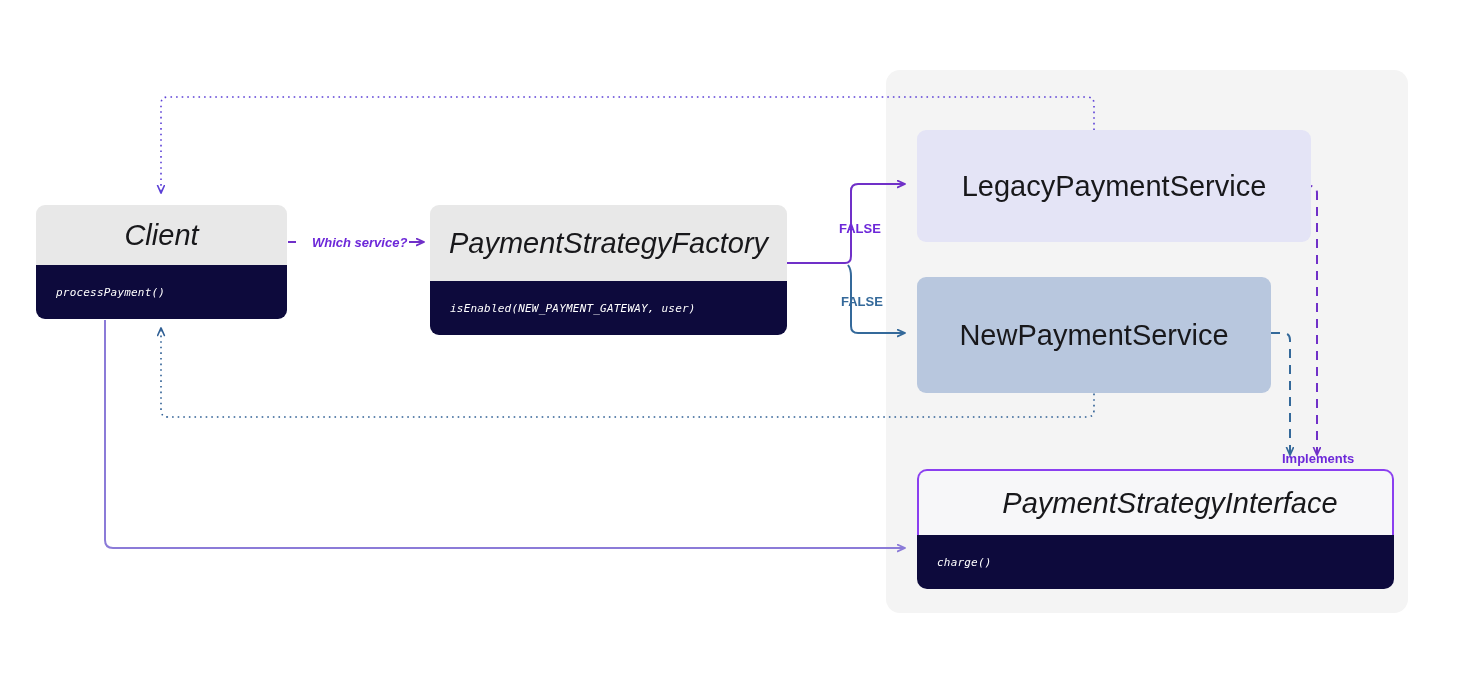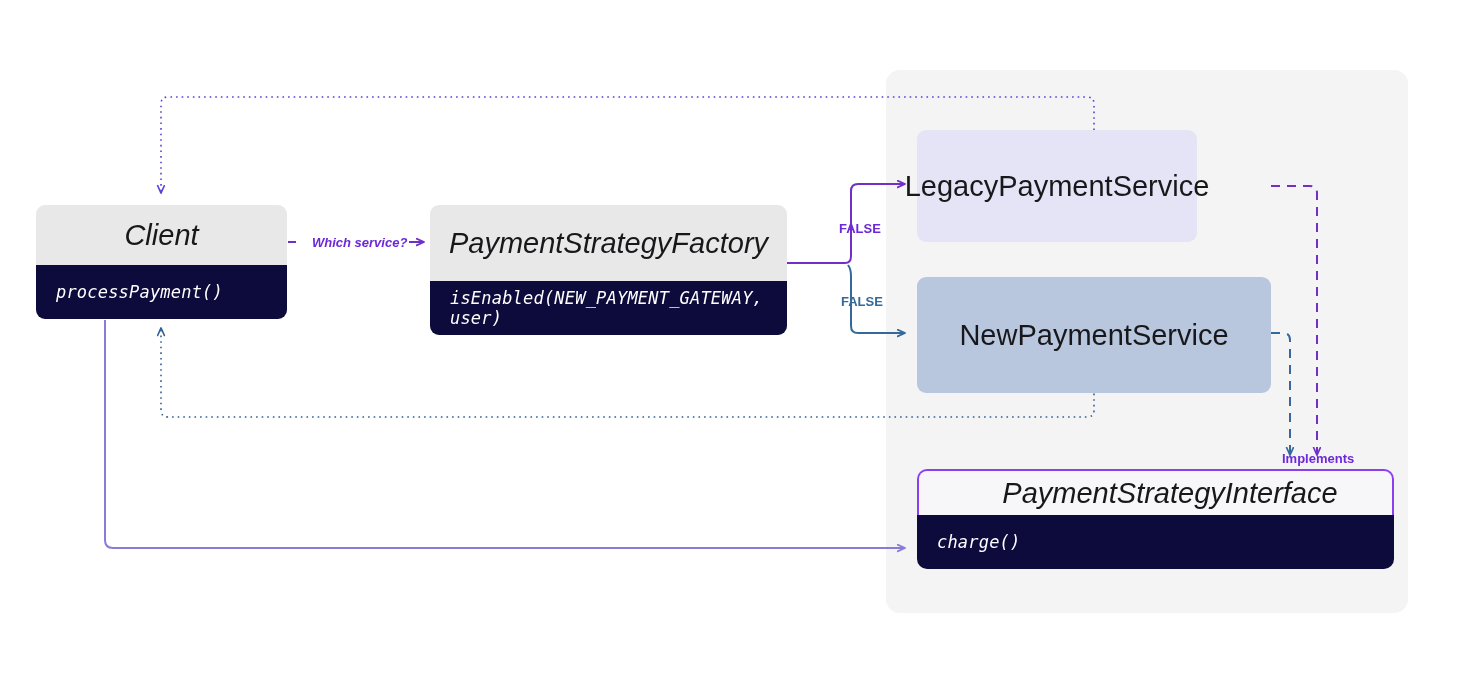--- a/index.html
+++ b/index.html
@@ -25,21 +25,21 @@
     font-size:29px;
     line-height:1;
     display:flex;align-items:center;justify-content:center;
     box-sizing:border-box;
   }
   .classnode .body{
     background:#0d0a3c;
     border-radius:0 0 9px 9px;
     color:#ffffff;
     font-family:"DejaVu Sans Mono", monospace;
-    font-size:17px;
+    font-size:11px;
     display:flex;align-items:center;
     padding-left:20px;
     box-sizing:border-box;
     letter-spacing:0.2px;
   }
 
   
   .classnode.iface .hdr{
     background:#f7f7f9;
     border:2px solid #8b3ff0;
@@ -131,26 +131,26 @@
   <div class="classnode" style="left:36px;top:205px;width:251px;">
     <div class="hdr" style="height:60px;">Client</div>
     <div class="body" style="height:54px;">processPayment()</div>
   </div>
 
   <div class="classnode" style="left:430px;top:205px;width:357px;">
     <div class="hdr" style="height:76px;">PaymentStrategyFactory</div>
     <div class="body" style="height:54px;">isEnabled(NEW_PAYMENT_GATEWAY, user)</div>
   </div>
 
-  <div class="boxnode" style="left:917px;top:130px;width:280px;height:112px;background:#e4e4f6;">LegacyPaymentService</div>
+  <div class="boxnode" style="left:917px;top:130px;width:394px;height:112px;background:#e4e4f6;">LegacyPaymentService</div>
 
   <div class="boxnode" style="left:917px;top:277px;width:354px;height:116px;background:#b8c7de;">NewPaymentService</div>
 
   <div class="classnode iface" style="left:917px;top:469px;width:477px;">
-    <div class="hdr" style="height:46px;padding-left:29px;">PaymentStrategyInterface</div>
+    <div class="hdr" style="height:66px;padding-left:29px;">PaymentStrategyInterface</div>
     <div class="body" style="height:54px;">charge()</div>
   </div>
 
   <div class="edgelabel" style="left:303px;top:236px;color:#6d28d9;font-style:italic;">Which service?</div>
 
   <div class="edgelabel" style="left:830px;top:222px;color:#6d28d9;">FALSE</div>
 
   <div class="edgelabel" style="left:832px;top:295px;color:#34699a;">FALSE</div>
 
   <div class="edgelabel" style="left:1273px;top:416px;color:#6d28d9;margin-top:36px;">Implements</div>

